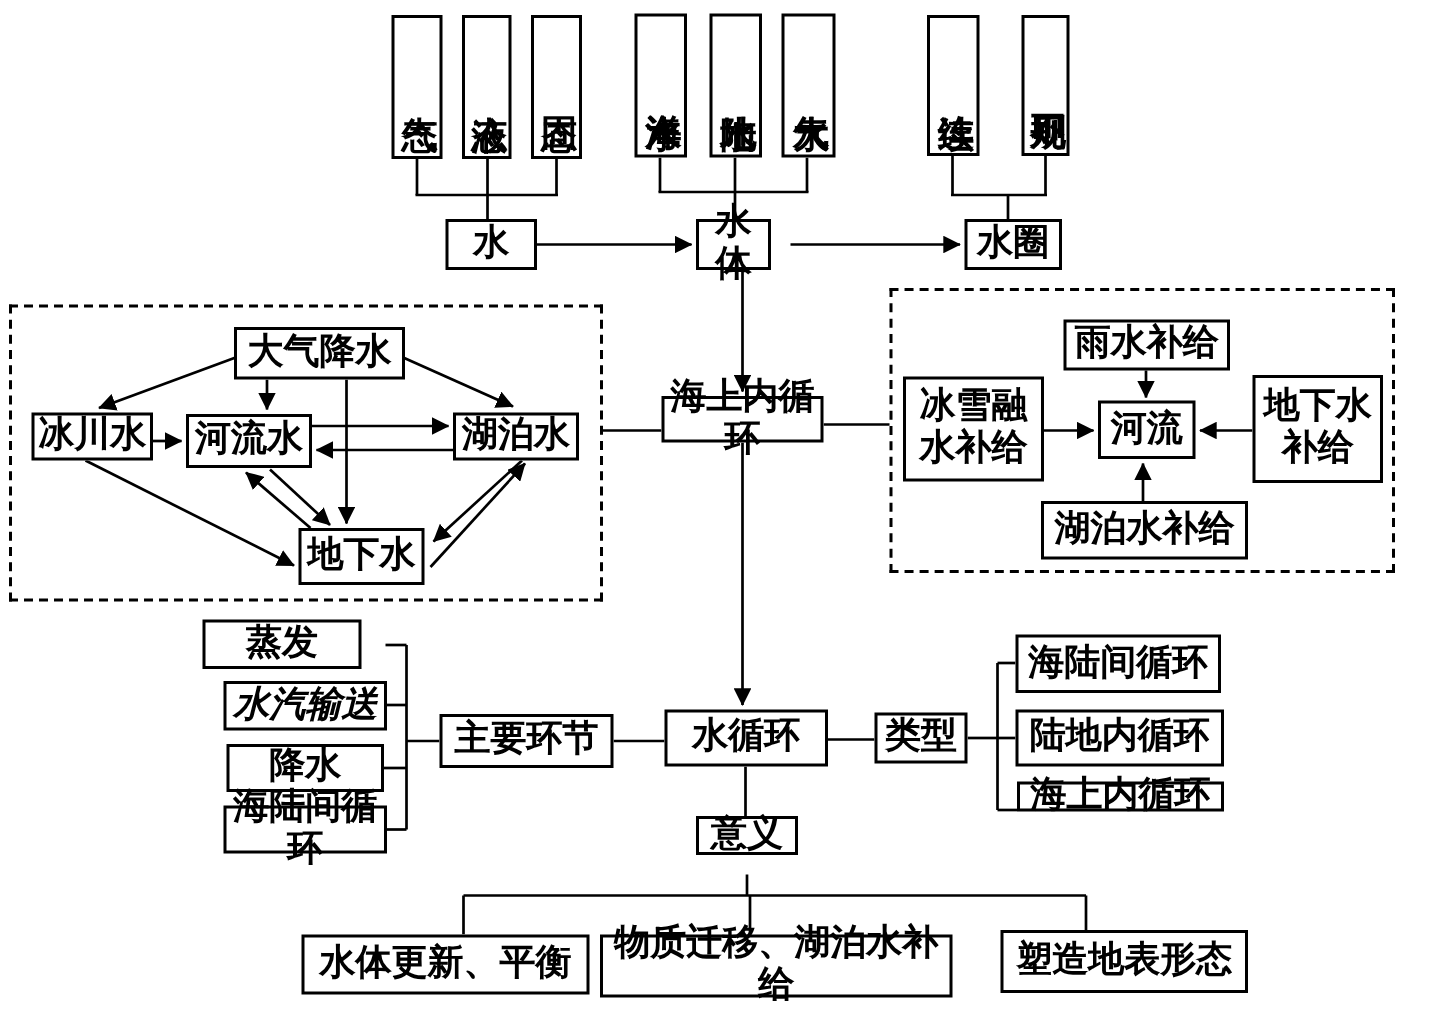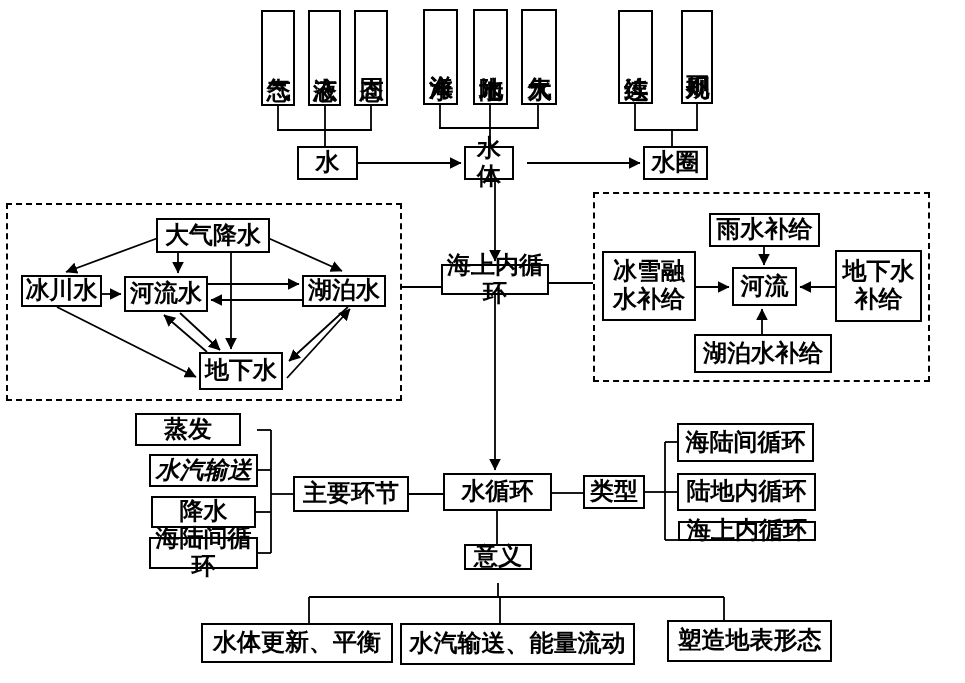--- a/index.html
+++ b/index.html
@@ -119,16 +119,16 @@
       <div class="node" style="left: 151px; top: 496px; width: 105px; height: 32px;">降水</div>
       <div class="node" style="left: 149px; top: 537px; width: 109px; height: 32px;">海陆间循环</div>
       <div class="node" style="left: 293px; top: 476px; width: 116px; height: 36px;">主要环节</div>
       <div class="node" style="left: 443px; top: 473px; width: 109px; height: 38px;">水循环</div>
       <div class="node" style="left: 583px; top: 475px; width: 62px; height: 34px;">类型</div>
       <div class="node" style="left: 677px; top: 423px; width: 137px; height: 39px; text-align: center;">海陆间循环</div>
       <div class="node" style="left: 677px; top: 473px; width: 139px; height: 38px;">陆地内循环</div>
       <div class="node" style="left: 678px; top: 521px; width: 138px; height: 20px;">海上内循环</div>
       <div class="node" style="left: 464px; top: 544px; width: 68px; height: 26px;">意义</div>
       <div class="node" style="left: 201px; top: 623px; width: 192px; height: 40px;">水体更新、平衡</div>
-      <div class="node" style="left: 400px; top: 623px; width: 235px; height: 42px;">水汽输送、能量流动</div>
+      <div class="node" style="left: 400px; top: 623px; width: 235px; height: 42px;">物质迁移、湖泊水补给</div>
       <div class="node" style="left: 667px; top: 620px; width: 165px; height: 42px;">塑造地表形态</div>
     </div>
 </div>
 
 </body></html>

